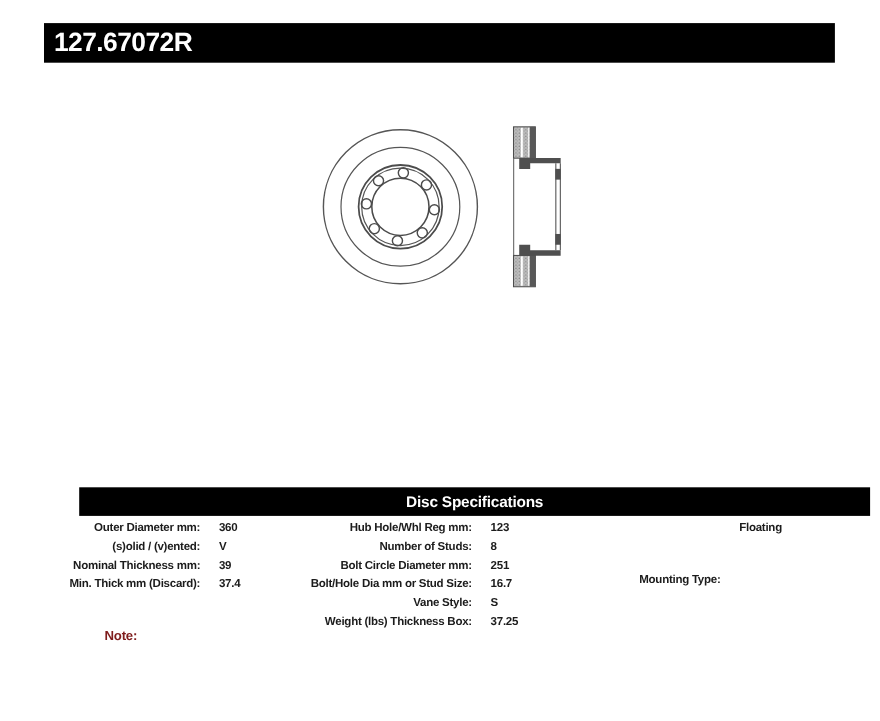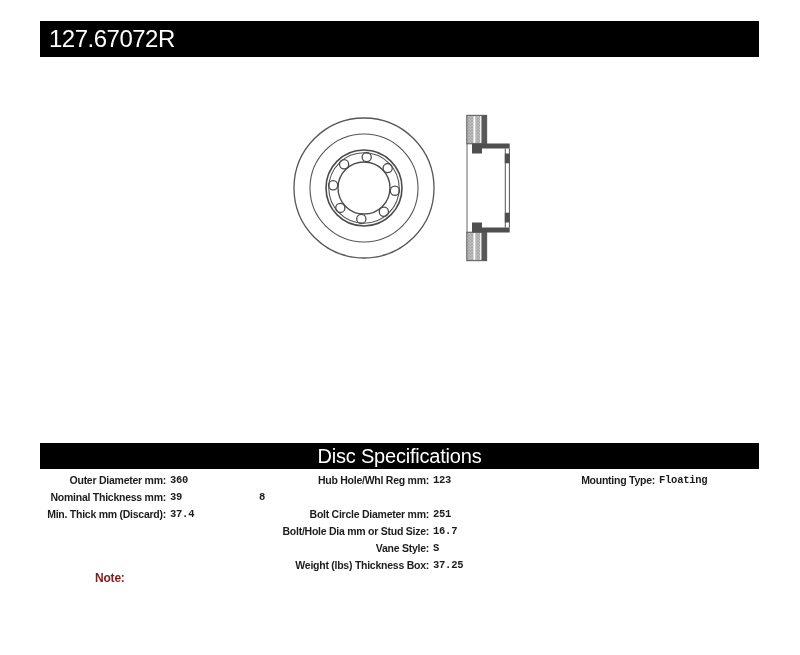--- a/index.html
+++ b/index.html
@@ -2,44 +2,45 @@
 <html><head>
 <meta charset="utf-8">
 <style>
   html,body{margin:0;padding:0;}
   body{
     width:800px;height:655px;background:#ffffff;position:relative;
     font-family:"Liberation Sans",sans-serif;color:#1c1c1c;overflow:hidden;
   }
   .bar{
     position:absolute;left:40px;width:719px;background:#000000;color:#ffffff;
-    font-weight:normal;display:flex;align-items:center;box-sizing:border-box;
+    font-weight:bold;display:flex;align-items:center;box-sizing:border-box;
   }
   #header-bar{
     top:21px;height:36px;font-size:24px;letter-spacing:-0.5px;
     justify-content:space-between;padding:0 12px 0 9px;
   }
   #spec-bar{
-    top:443px;height:26px;font-size:20px;letter-spacing:-0.2px;
+    top:443px;height:26px;font-size:14px;letter-spacing:-0.2px;
     justify-content:center;
+    margin-left:32px;
   }
   #drawing-svg{position:absolute;left:278px;top:96px;}
   .spec-col{position:absolute;top:472px;}
-  #spec-col-left{left:20px;}
+  #spec-col-left{left:36px;}
   #spec-col-middle{left:255px;}
   #spec-col-right{left:541px;}
   .spec-row{
     display:flex;height:17px;line-height:17px;font-weight:bold;
     font-size:10.5px;letter-spacing:-0.25px;white-space:nowrap;
   }
   .spec-label{display:inline-block;text-align:right;white-space:nowrap;}
   #spec-col-left  .spec-label{width:146px;}
   #spec-col-middle .spec-label{width:174px;}
-  #spec-col-right .spec-label{width:114px;}
-  .spec-value{margin-left:4px;white-space:nowrap;font-family:Liberation Mono, monospace;}
+  #spec-col-right .spec-label{width:114px;margin-top:47px;}
+  .spec-value{margin-left:17px;white-space:nowrap;}
   #note-label{
     position:absolute;left:95px;top:571px;font-weight:bold;font-size:12px;
     letter-spacing:-0.2px;color:#7f1d1d;
   }
 </style>
 </head>
 <body>
 
 <div class="bar" id="header-bar">
   <span>127.67072R</span>
@@ -101,35 +102,40 @@
 <div class="bar" id="spec-bar">
   <span>Disc Specifications</span>
 </div>
 
 <div class="spec-col" id="spec-col-left">
   <div class="spec-row">
     <span class="spec-label">Outer Diameter mm:</span>
     <span class="spec-value">360</span>
   </div>
   <div class="spec-row">
+    <span class="spec-label">(s)olid / (v)ented:</span>
+    <span class="spec-value">V</span>
+  </div>
+  <div class="spec-row">
     <span class="spec-label">Nominal Thickness mm:</span>
     <span class="spec-value">39</span>
   </div>
   <div class="spec-row">
     <span class="spec-label">Min. Thick mm (Discard):</span>
     <span class="spec-value">37.4</span>
   </div>
 </div>
 
 <div class="spec-col" id="spec-col-middle">
   <div class="spec-row">
     <span class="spec-label">Hub Hole/Whl Reg mm:</span>
     <span class="spec-value">123</span>
   </div>
   <div class="spec-row">
+    <span class="spec-label">Number of Studs:</span>
     <span class="spec-value">8</span>
   </div>
   <div class="spec-row">
     <span class="spec-label">Bolt Circle Diameter mm:</span>
     <span class="spec-value">251</span>
   </div>
   <div class="spec-row">
     <span class="spec-label">Bolt/Hole Dia mm or Stud Size:</span>
     <span class="spec-value">16.7</span>
   </div>

